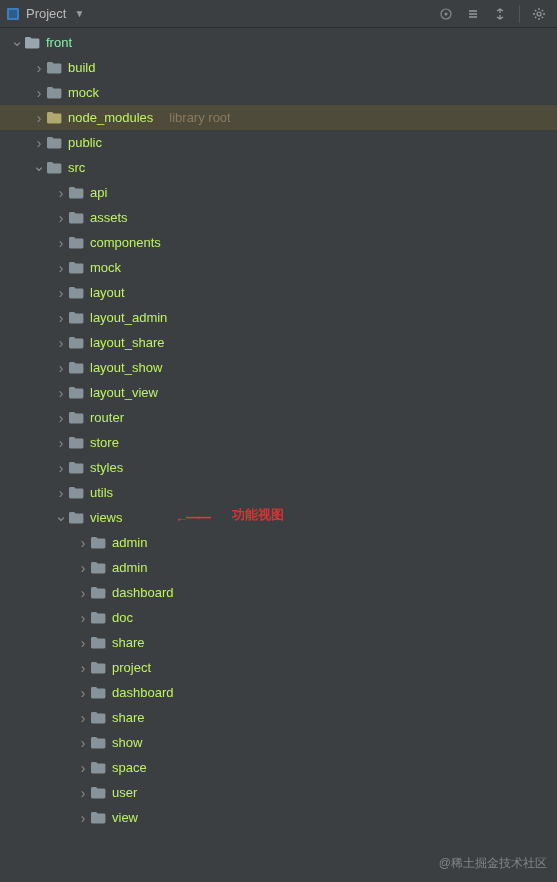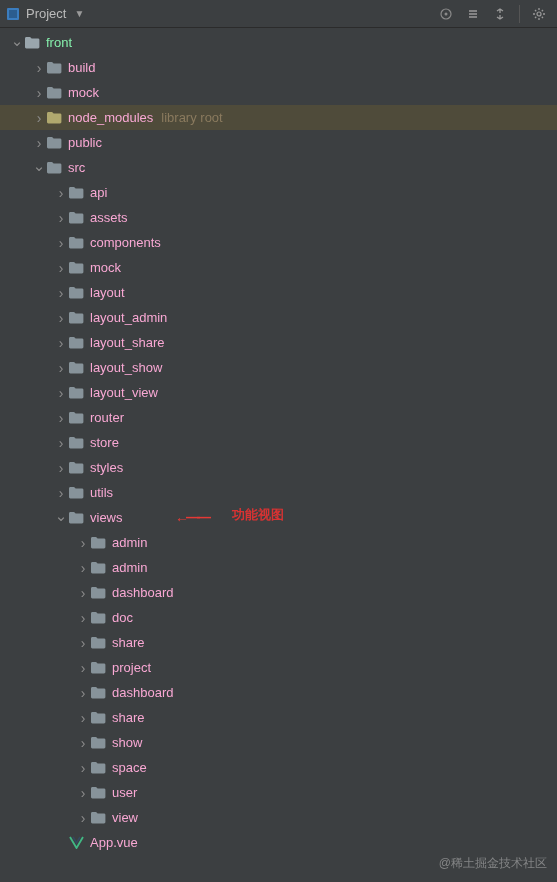--- a/index.html
+++ b/index.html
@@ -73,23 +73,23 @@
       height: 14px;
       display: inline-flex;
       align-items: center;
       justify-content: center;
       margin-right: 6px;
     }
     .folder-svg { fill: #87939a; }
     .folder-lit .folder-svg { fill: #9aa6ad; }
     .highlight .folder-svg { fill: #b0a86e; }
     .vue-svg { stroke: #41b883; }
-    .label { color: #f9a8d4; }
+    .label { color: #bef264; }
     .folder-lit .label { color: #86efac; }
-    .suffix { color: #8a7a5e; margin-left: 8px; font-size: 13px; }
+    .suffix { color: #8a7a5e; margin-left: 16px; font-size: 13px; }
     .annotation-arrow {
       position: absolute;
       color: #e53935;
       font-weight: bold;
       letter-spacing: -3px;
       font-size: 14px;
       pointer-events: none;
     }
     .annotation-text {
       position: absolute;
@@ -442,25 +442,15 @@
     </div>
     <div class="row" style="padding-left: 76px;">
       <span class="arrow " style="font-size: 14px;">›</span>
       <span class="ficon">
         <svg width="15" height="12" viewBox="0 0 15 12">
           <path class="folder-svg" d="M0 1.5C0 .7.6 0 1.3 0h3.4c.4 0 .8.2 1 .5l.9 1H13c.8 0 1.4.6 1.4 1.3V10c0 .8-.6 1.4-1.4 1.4H1.4C.6 11.4 0 10.8 0 10V1.5z"></path>
         </svg>
       </span>
       <span class="label">view</span>
     </div>
-    <div class="row" style="padding-left: 54px;">
-      <span class="arrow none" style="font-size: 14px;">›</span>
-      <span class="ficon">
-        <svg width="15" height="13" viewBox="0 0 15 13">
-          <path class="vue-svg" d="M1 1l6.5 11L14 1" fill="none" stroke-width="1.8"></path>
-          <path d="M4 1l3.5 6L11 1" fill="none" stroke="#35495e" stroke-width="1.6"></path>
-        </svg>
-      </span>
-      <span class="label">App.vue</span>
-    </div>
   </div>
 
 <div class="watermark">@稀土掘金技术社区</div>
 
 </body></html>

